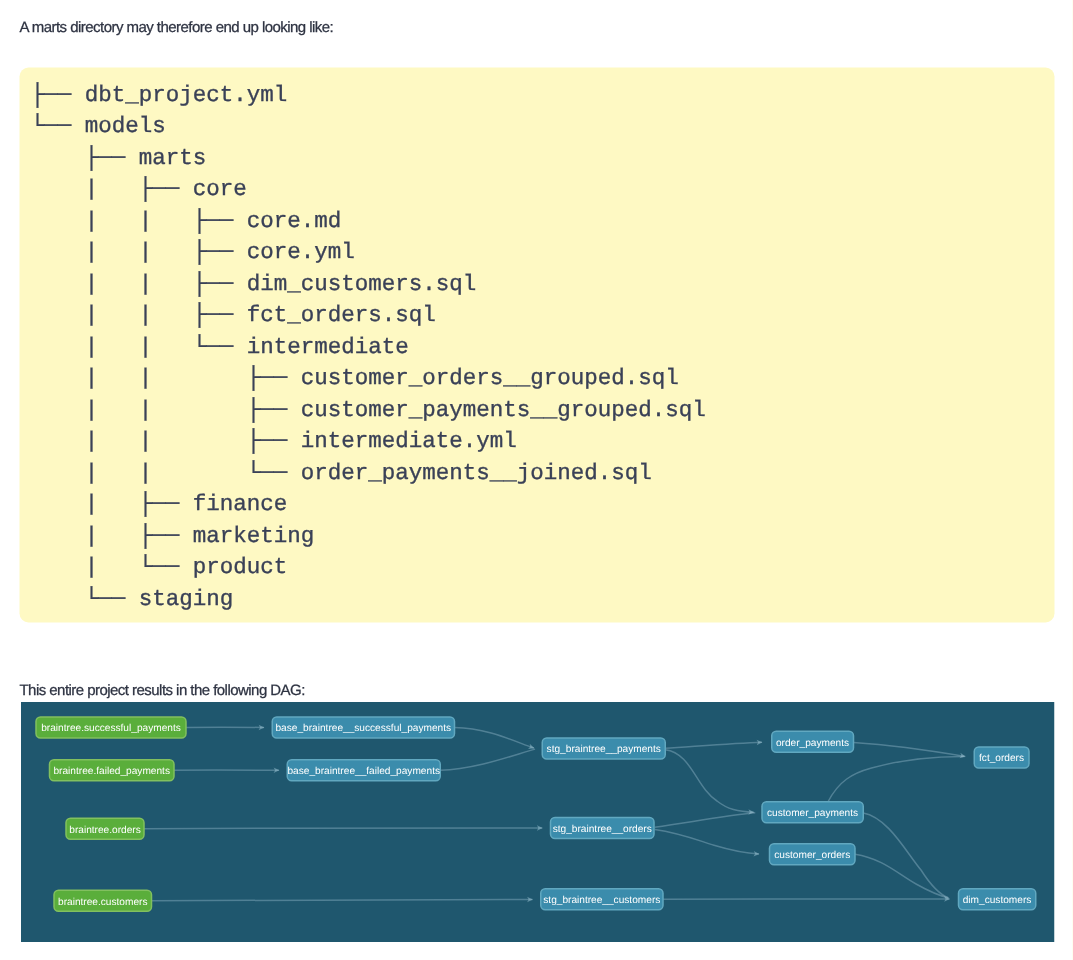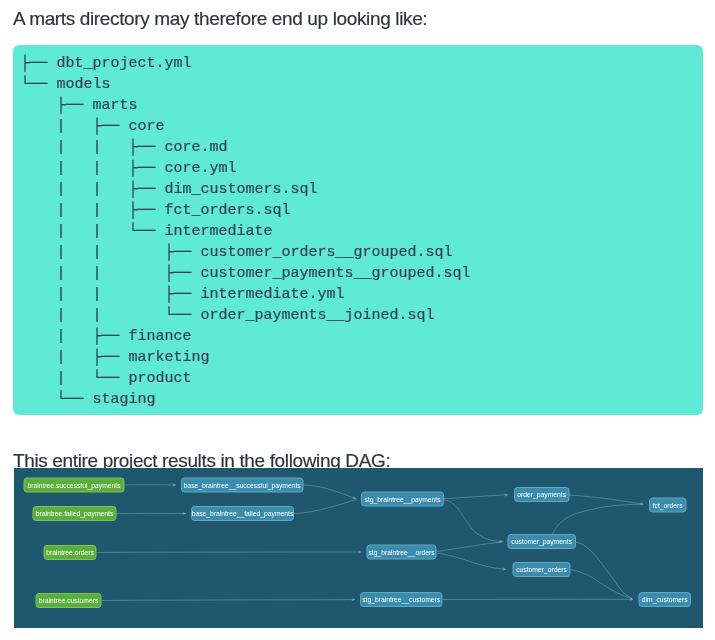--- a/index.html
+++ b/index.html
@@ -1,22 +1,22 @@
 <!DOCTYPE html>
 <html><head>
 <meta charset="utf-8">
 <style>
   html,body{margin:0;padding:0;background:#ffffff;}
   body{width:715px;height:640px;position:relative;font-family:"Liberation Sans",sans-serif;overflow:hidden;}
-  .para{position:absolute;left:13px;color:#2e3342;font-size:19px;line-height:15px;letter-spacing:-0.36px;-webkit-text-stroke:0.18px #2e3342;white-space:nowrap;}
+  .para{position:absolute;left:13px;color:#2e3342;font-size:10px;line-height:15px;letter-spacing:-0.36px;-webkit-text-stroke:0.18px #2e3342;white-space:nowrap;}
   #p1{top:10.9px;}
   #p2{top:433.2px;margin-top:20px;}
   pre#tree{
     position:absolute;left:13px;top:45px;width:690px;height:370px;margin:0;
-    box-sizing:border-box;background:#5eead4;border-radius:6px;
+    box-sizing:border-box;background:#fef9c3;border-radius:6px;
     font-family:"Liberation Mono",monospace;font-size:15px;line-height:21px;
     color:#3a4157;padding:7.8px 0 0 7.5px;overflow:hidden;-webkit-text-stroke:0.22px #3a4157;
   }
   #dag{position:absolute;left:14px;top:468px;width:689px;height:160px;filter:blur(0.42px);}
 </style>
 </head>
 <body>
 <div class="para" id="p1">A marts directory may therefore end up looking like:</div>
 <pre id="tree">├── dbt_project.yml
 └── models

